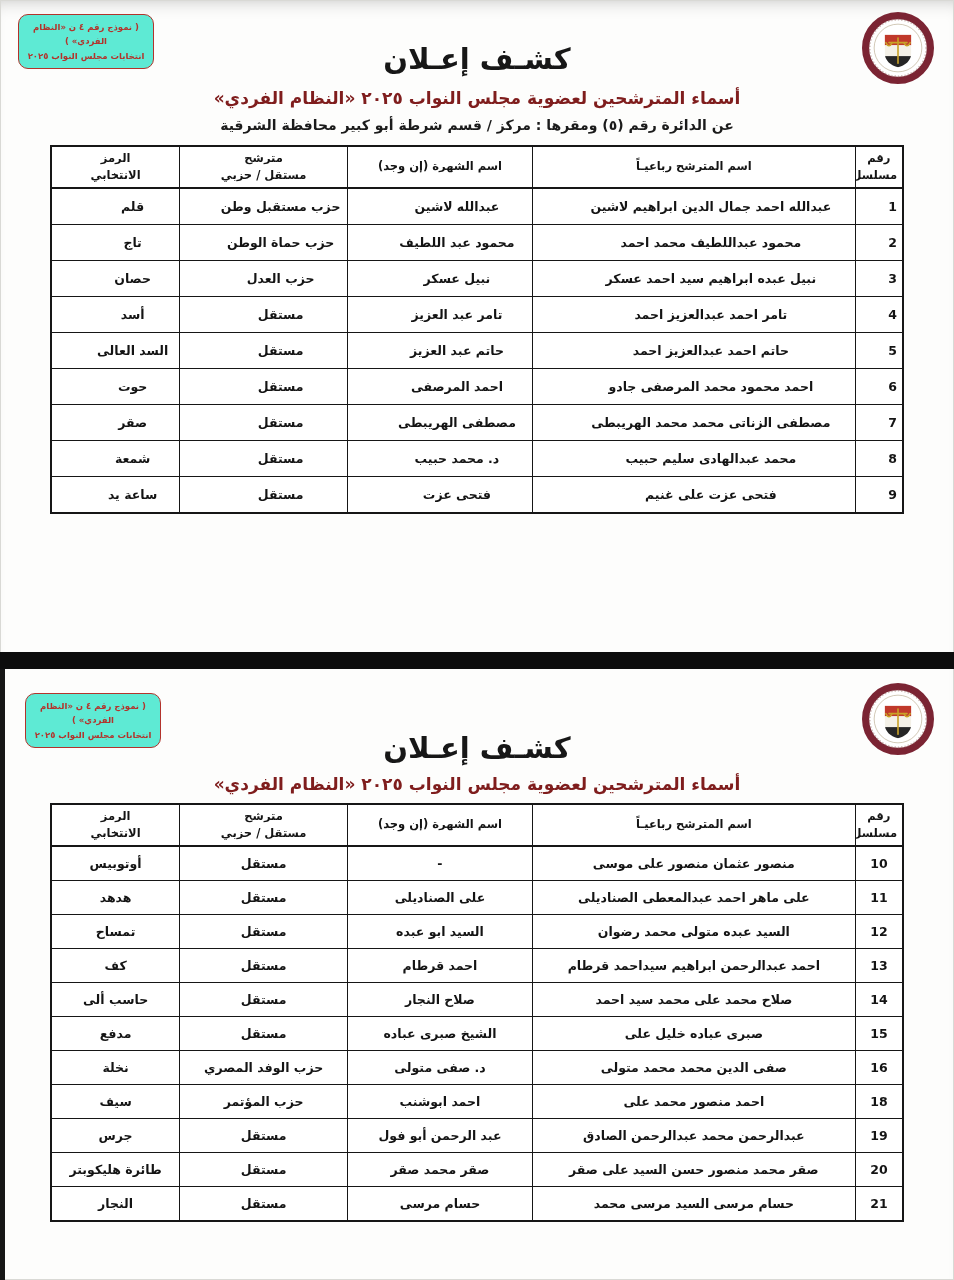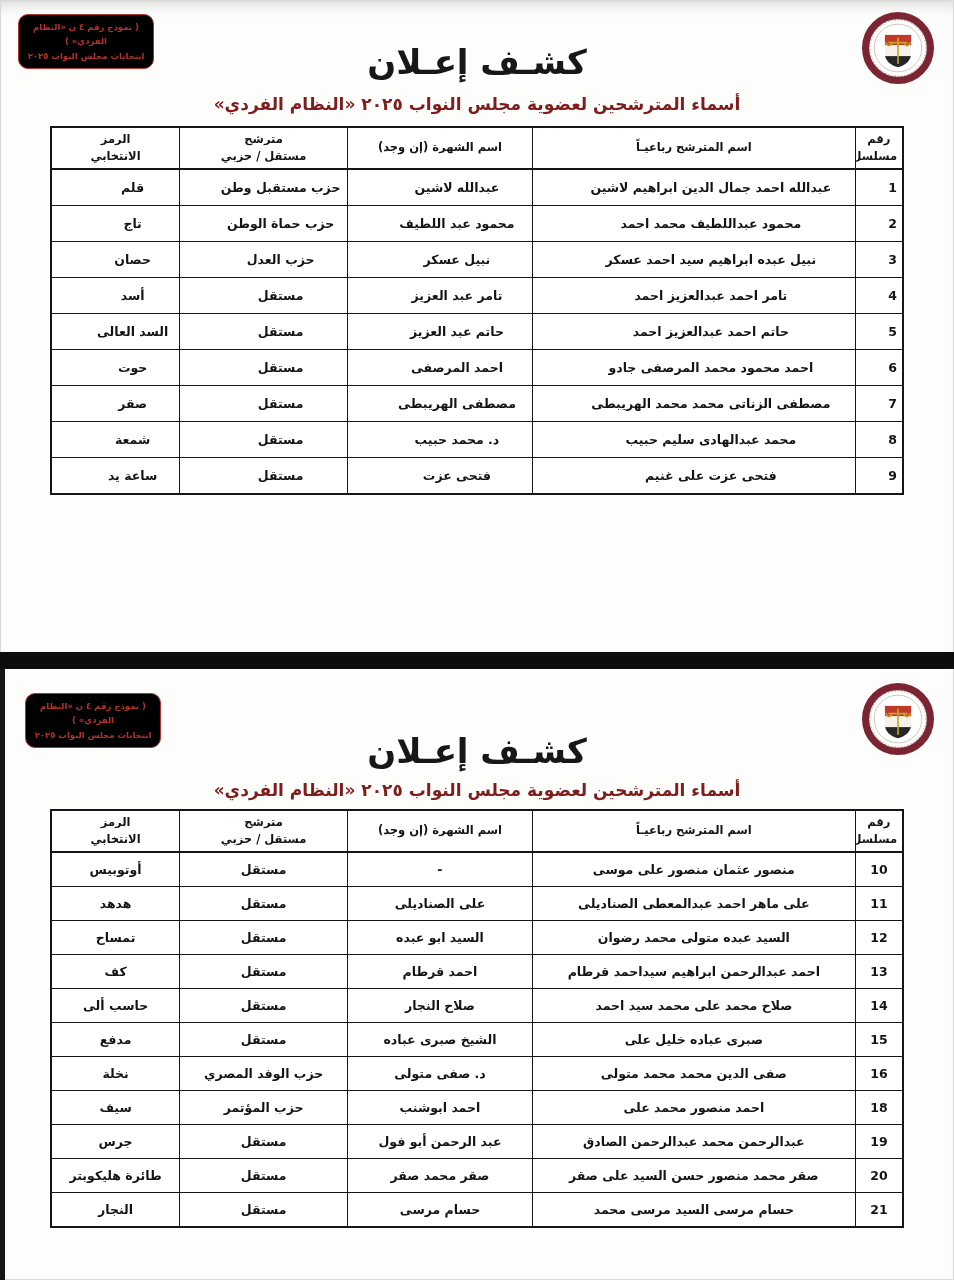--- a/index.html
+++ b/index.html
@@ -21,31 +21,31 @@
   .separator { position: absolute; top: 652px; left: 0; right: 0; height: 17px; background: #0d0d0d; }
   .page2 { top: 669px; height: 611px; }
   .page2 .left-edge { position: absolute; left: 0; top: 0; bottom: 0; width: 5px; background: #161616; }
 
   
   .stamp {
     position: absolute; left: 18px; top: 14px; width: 136px;
     border: 1.5px solid #b3332c; border-radius: 10px;
     padding: 5px 3px; box-sizing: border-box;
     color: #b3332c; font-size: 8.5px; font-weight: bold; line-height: 1.7;
-    text-align: center; direction: rtl; background: #000000;
+    text-align: center; direction: rtl; background: #5eead4;
   }
   .page2 .stamp { top: 24px; left: 25px; }
 
   
   .seal { position: absolute; right: 20px; top: 12px; width: 72px; height: 72px; }
   .page2 .seal { top: 14px; }
 
   .doc-title {
     margin: 0; padding-top: 42px;
-    font-size: 34px; font-weight: bold; color: #171717;
+    font-size: 29px; font-weight: bold; color: #171717;
     direction: rtl; letter-spacing: 0;
   }
   .page2 .doc-title { padding-top: 62px; }
   .doc-subtitle {
     margin: 12px 0 0 0;
     font-size: 17px; font-weight: bold; color: #7f1d1d; direction: rtl;
   }
   .page2 .doc-subtitle { margin-top: 9px; }
   .district-line {
     margin: 9px 0 0 0;
@@ -111,20 +111,21 @@
           <line x1="40" y1="29" x2="40" y2="57"></line>
           <line x1="30" y1="34" x2="50" y2="34"></line>
           <path d="M26.5 34 q3.5 7 7 0"></path>
           <path d="M46.5 34 q3.5 7 7 0"></path>
         </g>
       </svg>
     </div>
 
     <h1 class="doc-title">كشـف إعـلان</h1>
     <h2 class="doc-subtitle">أسماء المترشحين لعضوية مجلس النواب ٢٠٢٥ «النظام الفردي»</h2>
+    <p class="district-line">عن الدائرة رقم  (٥)    ومقرها : مركز / قسم شرطة  أبو كبير    محافظة  الشرقية</p>
 
     <table class="cands">
       <colgroup>
         <col class="w-no">
           <col class="w-name">
           <col class="w-fame">
           <col class="w-party">
           <col class="w-symbol">
       </colgroup>
       <thead>

